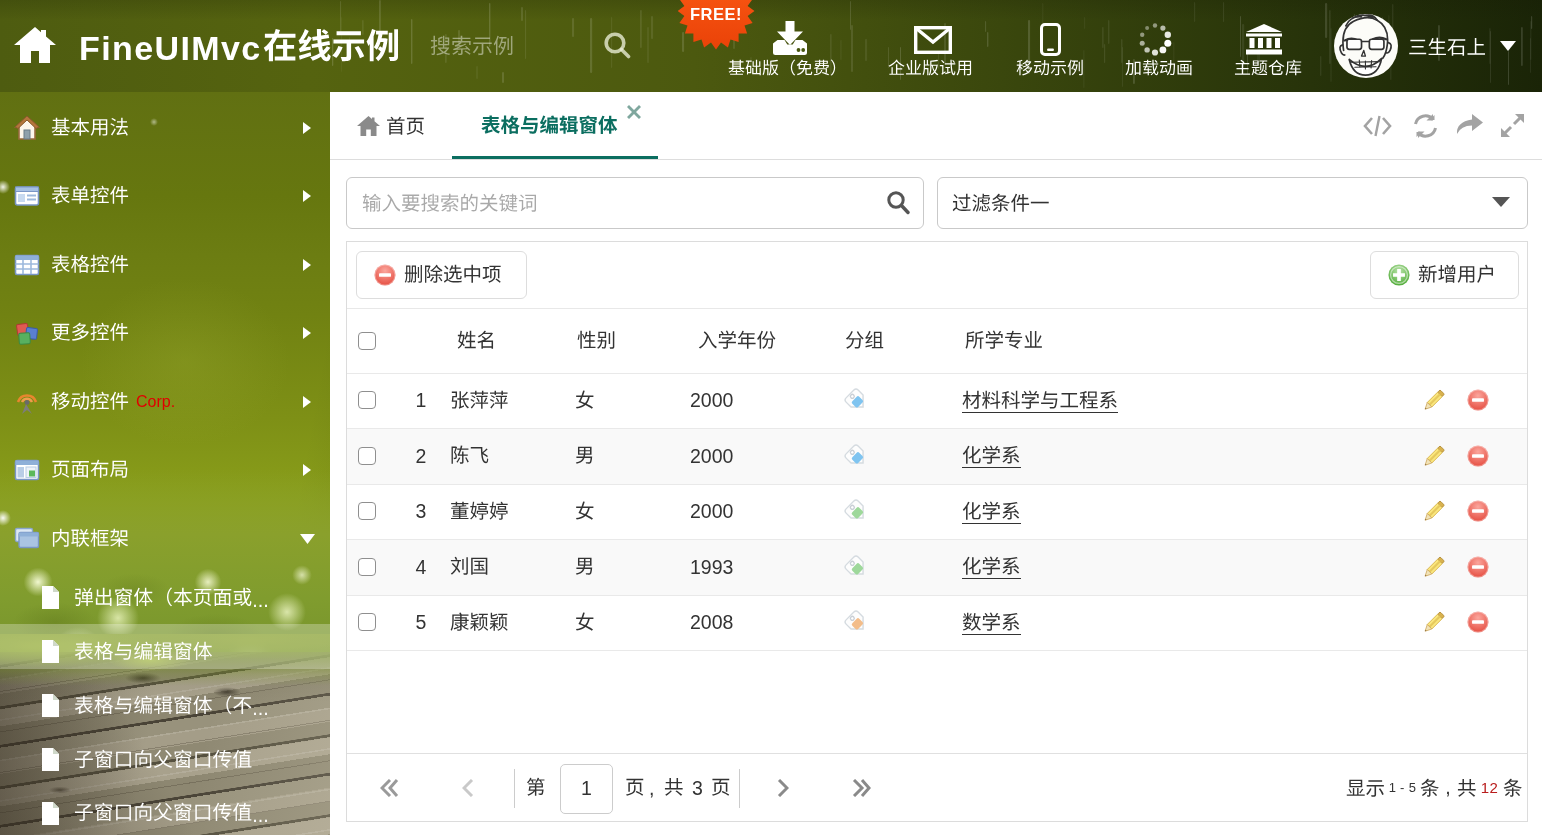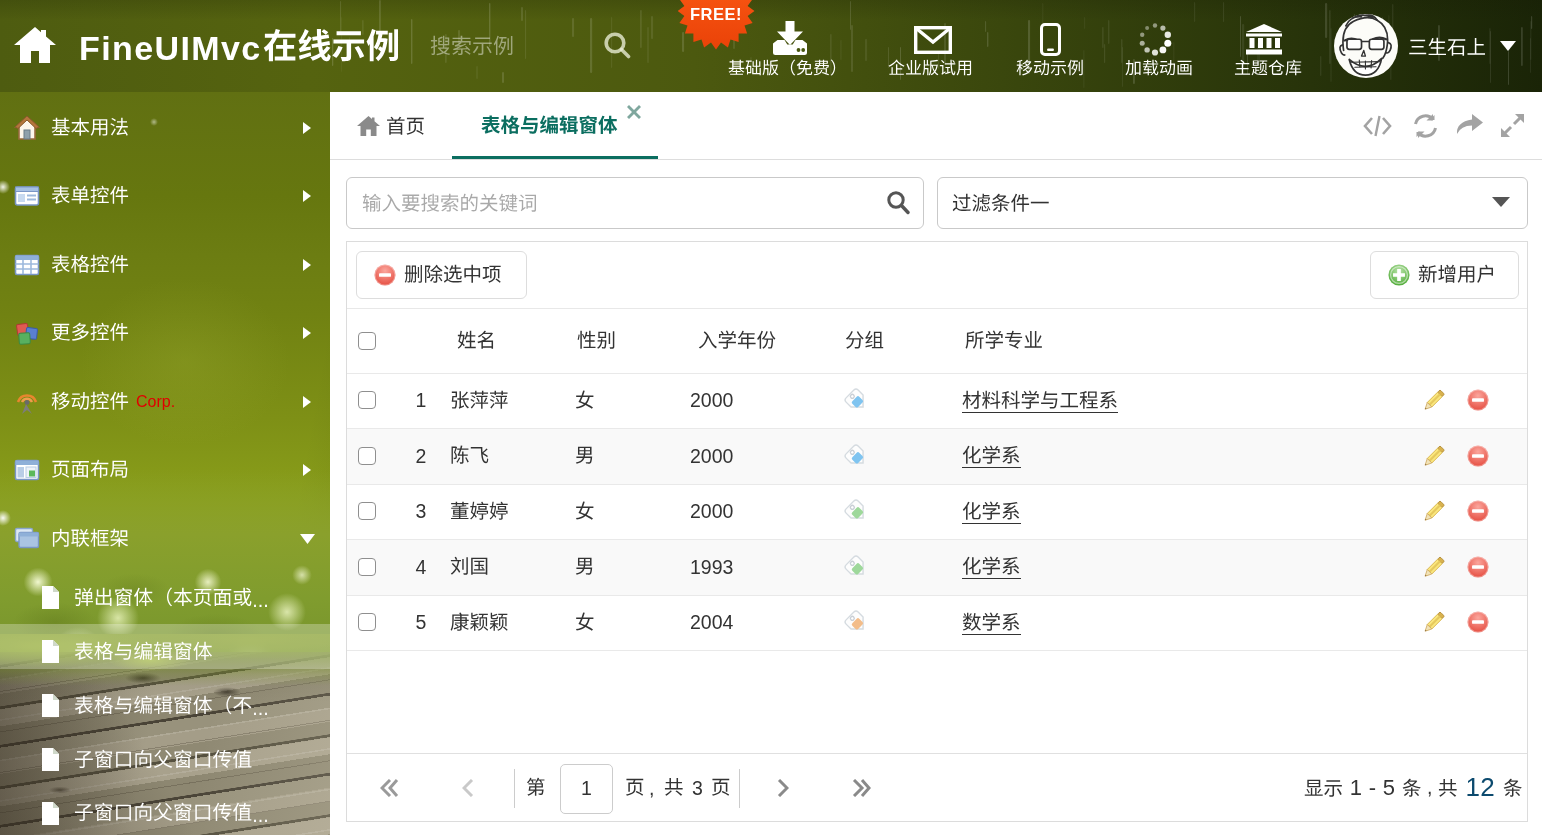--- a/index.html
+++ b/index.html
@@ -913,21 +913,21 @@
 <div class="abs" style="left:358px;top:613.2px;width:18px;height:18px;border:1.6px solid #8f8f8f;border-radius:4px;background:#fff"></div>
 <div class="lat" style="left:410px;top:613.2px;width:22px;text-align:center;font-size:19.5px;line-height:19.5px">5</div>
 <svg style="position:absolute;left:450px;top:611.5px;" width="58.5" height="19.5" viewBox="0 0 3000 1000" fill="#333">
     <use href="#g59"></use>
     <use href="#g119" x="1000"></use>
     <use href="#g119" x="2000"></use>
   </svg>
 <svg style="position:absolute;left:575px;top:611.5px;" width="19.5" height="19.5" viewBox="0 0 1000 1000" fill="#333">
     <use href="#g49"></use>
   </svg>
-<div class="lat" style="left:690px;top:613.2px;font-size:19.5px;line-height:19.5px">2004</div>
+<div class="lat" style="left:690px;top:613.2px;font-size:19.5px;line-height:19.5px">2008</div>
 <svg class="abs" style="left:843px;top:609.2px" width="26" height="26" viewBox="0 0 26 26">
     <g transform="rotate(45 13 13)">
       <path d="M4.5 7.5 Q4.5 4.5 7.5 4.5 L14.5 4.5 L23 13 L14.5 21.5 L7.5 21.5 Q4.5 21.5 4.5 18.5 Z" fill="#fdfdfd" stroke="#d5dbe0" stroke-width="1.4"></path>
       <rect x="11.2" y="8.4" width="8.2" height="9.8" rx="1.8" fill="#f3bd8a"></rect>
       <circle cx="7.8" cy="13" r="1.9" fill="#fff" stroke="#c9cfd6" stroke-width="1.3"></circle>
     </g>
   </svg>
 <svg style="position:absolute;left:962px;top:611.5px;" width="58.5" height="19.5" viewBox="0 0 3000 1000" fill="#333">
     <use href="#g68"></use>
     <use href="#g53" x="1000"></use>
@@ -983,18 +983,18 @@
 <svg class="abs" style="left:777px;top:778.5px" width="12" height="18" viewBox="0 0 12 18">
     <path d="M2 1 L10 9 L2 17" fill="none" stroke="#8a8a8a" stroke-width="3"></path>
   </svg>
 <svg class="abs" style="left:852px;top:778.5px" width="19" height="18" viewBox="0 0 19 18">
     <path d="M2 1 L10 9 L2 17" fill="none" stroke="#8a8a8a" stroke-width="3"></path>
     <path d="M10 1 L17 9 L10 17" fill="none" stroke="#8a8a8a" stroke-width="3"></path>
   </svg>
 <div class="flexr" style="right:20px;top:776.5px;height:22px;align-items:center;letter-spacing:.3px"><svg width="39" height="19.5" viewBox="0 0 2000 1000" fill="#333" style="flex:none">
       <use href="#g71"></use>
       <use href="#g90" x="1000"></use>
-    </svg><span style="font-size:22px;color:#333"> 1 - 5 </span><svg width="19.5" height="19.5" viewBox="0 0 1000 1000" fill="#333" style="flex:none">
+    </svg><span style="font-size:13px;color:#333"> 1 - 5 </span><svg width="19.5" height="19.5" viewBox="0 0 1000 1000" fill="#333" style="flex:none">
       <use href="#g75"></use>
     </svg><span style="font-size:19.5px;color:#333"> , </span><svg width="19.5" height="19.5" viewBox="0 0 1000 1000" fill="#333" style="flex:none">
       <use href="#g30"></use>
-    </svg><span style="font-size:26px;color:#0c4a6e"> 12 </span><svg width="19.5" height="19.5" viewBox="0 0 1000 1000" fill="#333" style="flex:none">
+    </svg><span style="font-size:15px;color:#b91c1c"> 12 </span><svg width="19.5" height="19.5" viewBox="0 0 1000 1000" fill="#333" style="flex:none">
       <use href="#g75"></use>
     </svg></div>
 </body></html>

